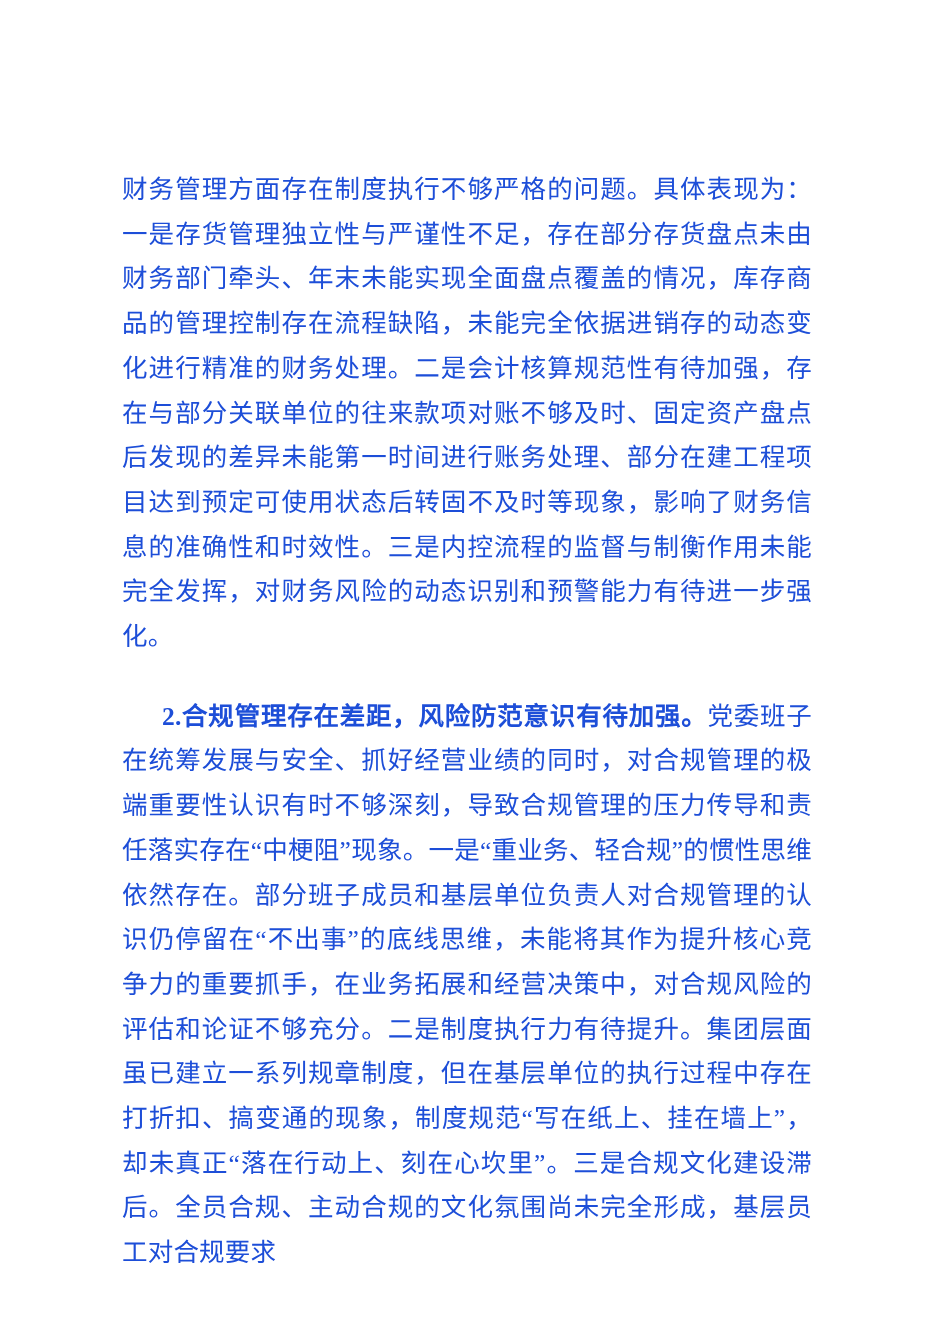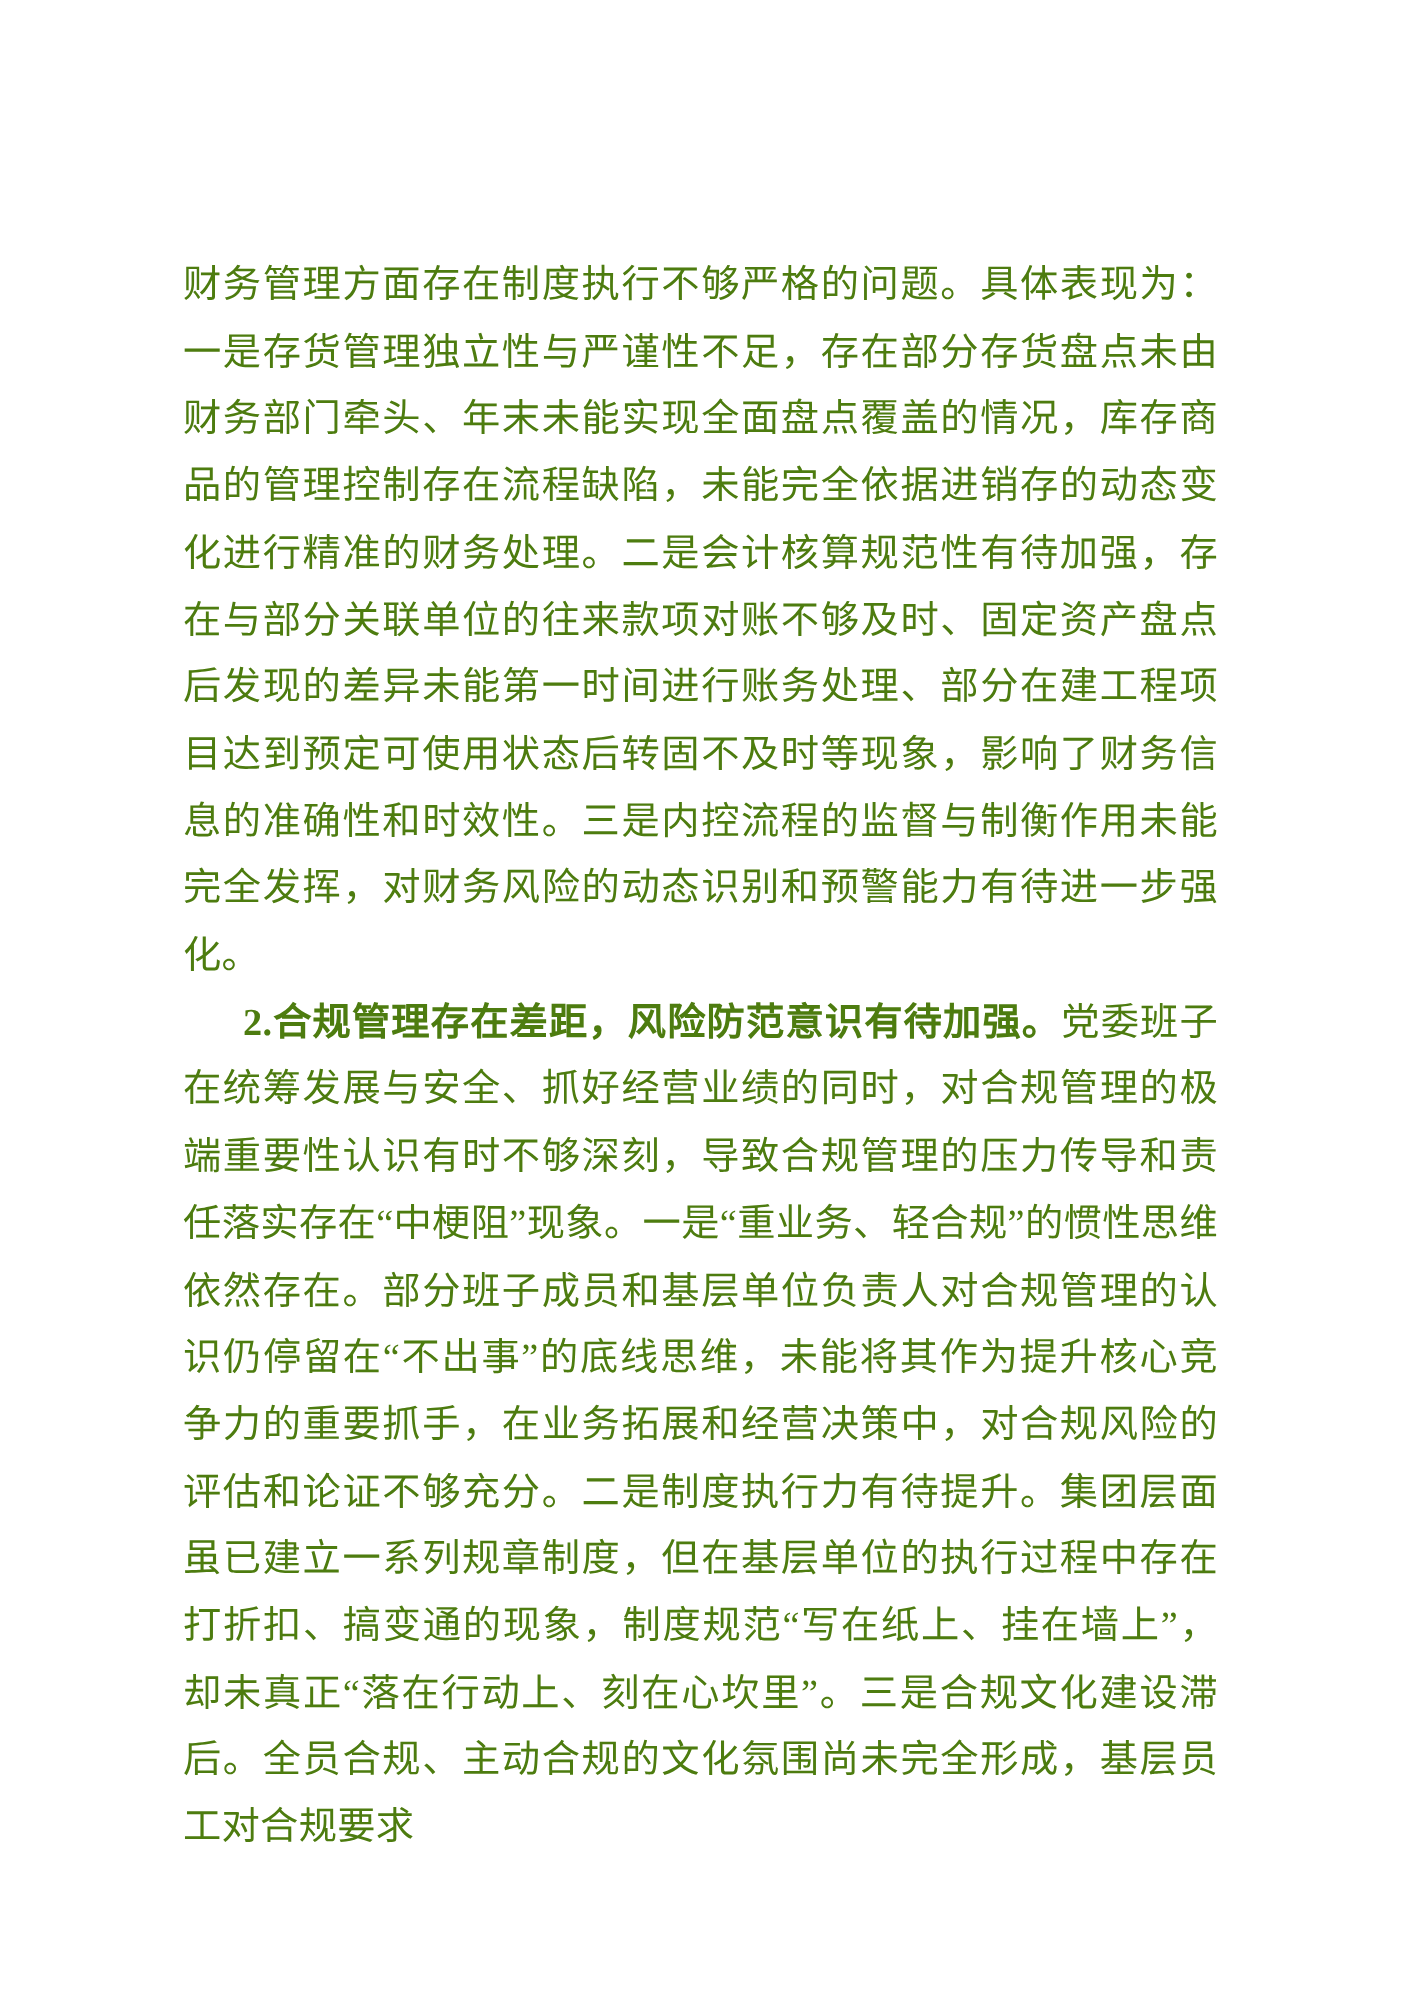--- a/index.html
+++ b/index.html
@@ -27,28 +27,29 @@
     .textblock {
       position: absolute;
       left: 122px;
       top: 168px;
       width: 690px;
       font-size: 25.5px;
       line-height: 44.7px;
       text-align: justify;
       text-justify: inter-ideograph;
       letter-spacing: 0.2px;
-      color: #4d7c0f;
+      color: #1d4ed8;
     }
     .textblock p {
       margin: 0;
       padding: 0;
     }
     p.first-line-indent {
       text-indent: 40px;
+      margin-top: 35px;
     }
     .lead-bold {
       font-weight: 700;
     }
   </style>
 </head>
 <body>
 
 <main class="sheet">
   <section class="textblock">

